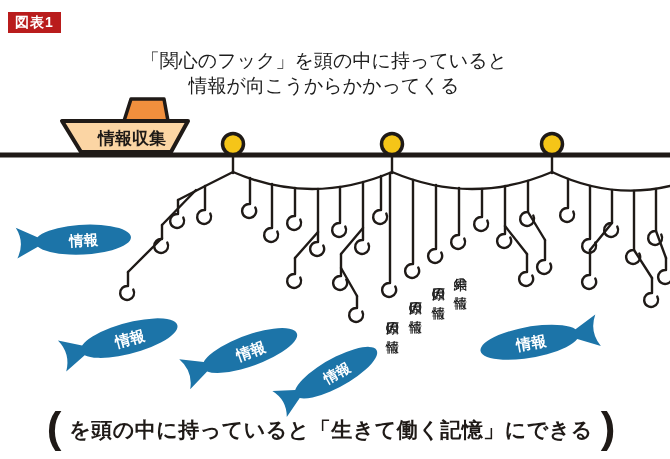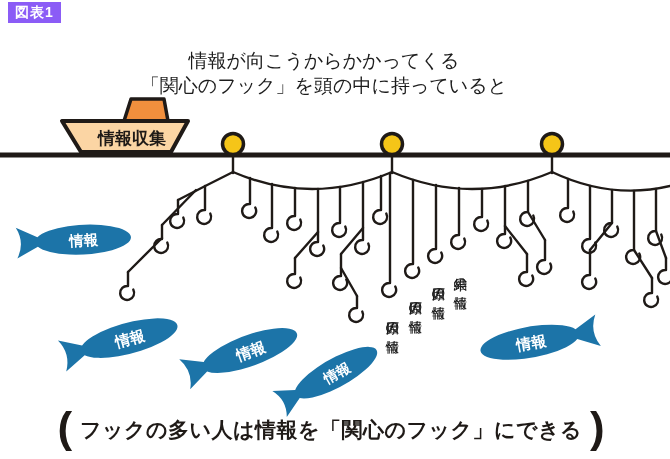--- a/index.html
+++ b/index.html
@@ -1,21 +1,21 @@
 <!DOCTYPE html>
 <html><head>
 <meta charset="utf-8">
 <style>
   html,body{margin:0;padding:0;background:#fff;}
   #stage{
     position:relative;width:670px;height:459px;overflow:hidden;background:#fff;
     font-family:"Liberation Sans","DejaVu Sans",sans-serif;color:var(--ink,#1f1a17);
   }
   .badge{
-    position:absolute;left:8px;top:2px;background:#8b5cf6;color:#fff;
+    position:absolute;left:8px;top:12px;background:#b91c1c;color:#fff;
     font-size:14px;font-weight:700;padding:2px 7px;line-height:17px;letter-spacing:1px;
   }
   .title{
     position:absolute;left:64px;top:8px;font-size:17px;font-weight:700;letter-spacing:0.5px;
   }
   .subtitle{
     position:absolute;left:0;top:48px;width:648px;text-align:center;
     font-size:19px;font-weight:500;line-height:25px;color:#1c1c1c;
   }
   svg{position:absolute;left:0;top:0;}
@@ -139,28 +139,28 @@
       <text class="fish-text" x="8" y="6">情報</text>
     </g>
     <g transform="translate(537,341) rotate(-10)">
       <use href="#fishShape" transform="scale(-1,1)" class="fish-body"></use>
       <text class="fish-text" x="-6" y="6">情報</text>
     </g>
   </svg>
 
   <div class="badge">図表1</div>
   <div class="subtitle">
+    <div>「関心のフック」を頭の中に持っていると</div>
     <div>情報が向こうからかかってくる</div>
-    <div>「関心のフック」を頭の中に持っていると</div>
   </div>
 
   <div class="vlabel" style="left:452px;top:267px;">結果の情報</div>
   <div class="vlabel" style="left:430px;top:277px;">原因の情報</div>
   <div class="vlabel" style="left:407px;top:291px;">原因の情報</div>
   <div class="vlabel" style="left:384px;top:311px;">原因の情報</div>
 
   <div class="caption">
     <span class="paren">(</span>
-    <span class="cap-text">フックの多い人は情報を「関心のフック」にできる</span>
+    <span class="cap-text">を頭の中に持っていると「生きて働く記憶」にできる</span>
     <span class="paren">)</span>
   </div>
 
 </div>
 
 </body></html>

